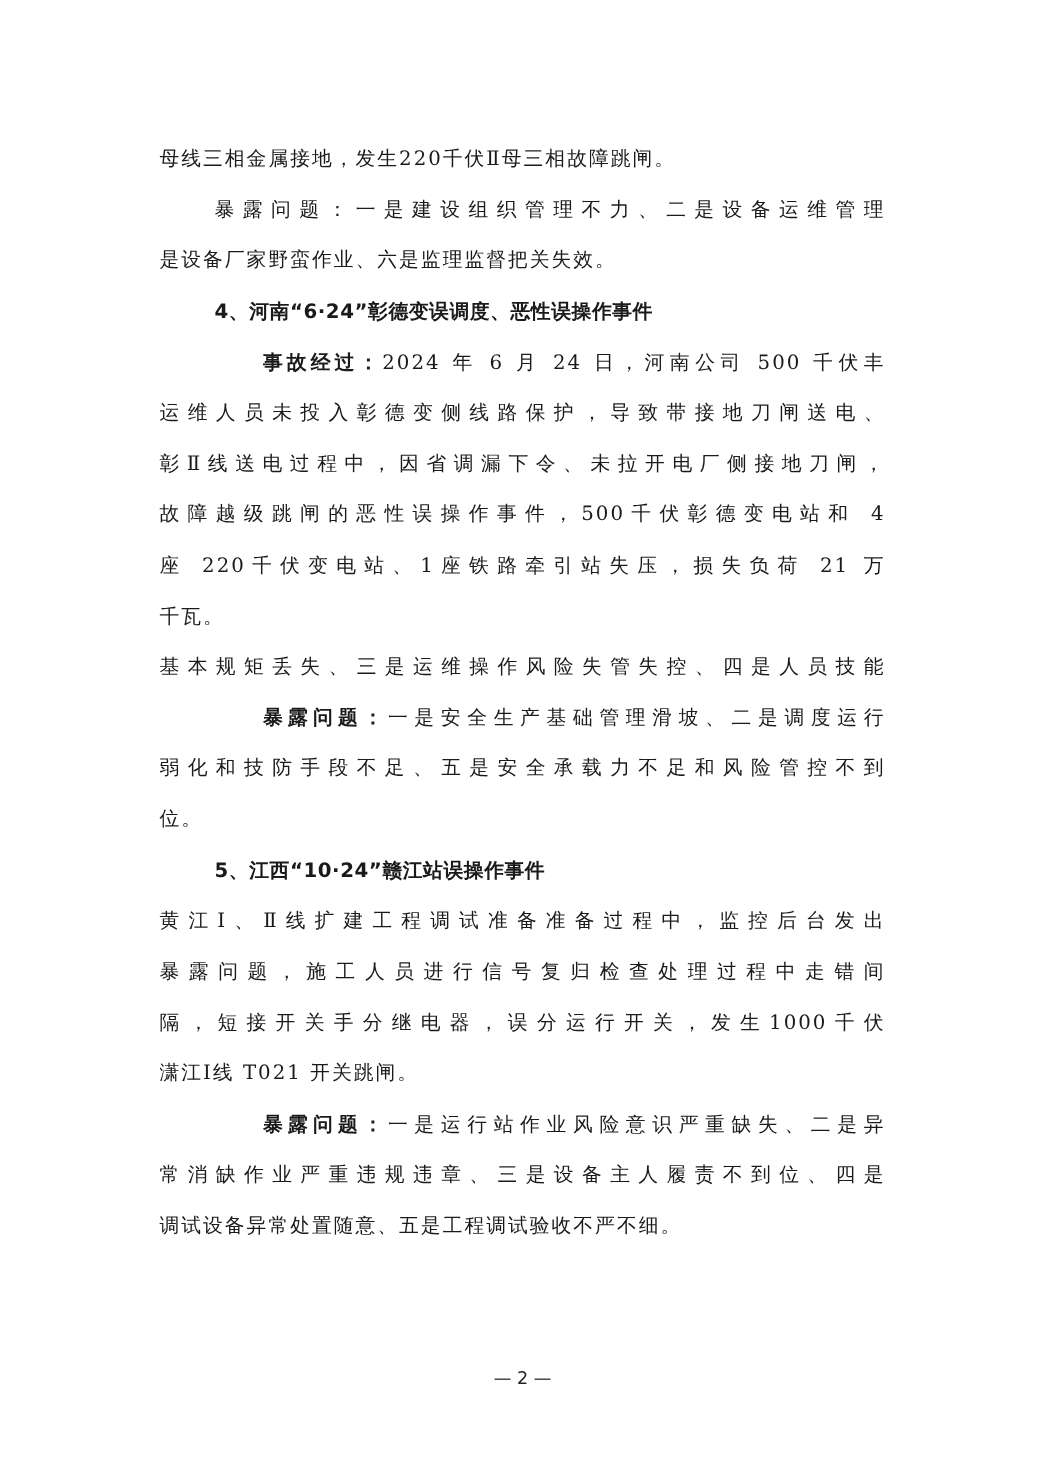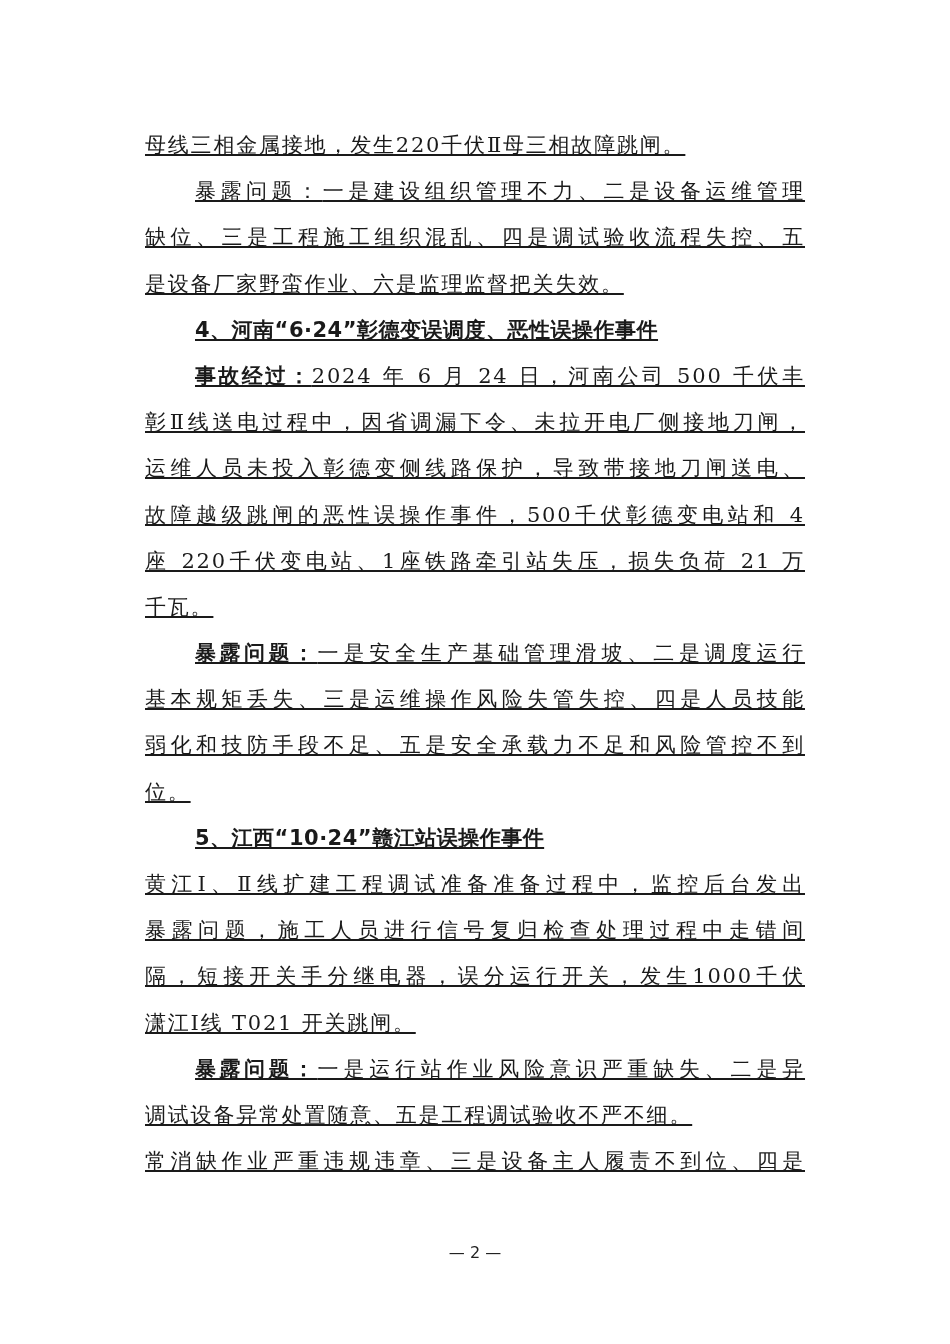--- a/index.html
+++ b/index.html
@@ -4,66 +4,65 @@
   <style>
     html, body { margin: 0; padding: 0; background: #ffffff; }
     body { width: 950px; height: 1344px; position: relative; overflow: hidden; }
     .page {
       position: absolute; left: 0; top: 0; width: 950px; height: 1344px;
       background: #ffffff; color: #1a1a1a;
       font-family: "DejaVu Serif", "Liberation Serif", serif;
     }
     .content { position: absolute; left: 145px; top: 122px; width: 660px; }
     .line {
-      font-size: 21px; line-height: 46.2px; height: 46.2px;
+      font-size: 18px; line-height: 46.2px; height: 46.2px;
       white-space: nowrap; letter-spacing: 1.8px;
-      text-align: justify; text-align-last: justify; text-decoration: underline;
+      text-align: justify; text-align-last: justify;
     }
     .line.last { text-align-last: left; }
     .indent { padding-left: 50px; }
     .heading { font-weight: bold; font-family: "DejaVu Sans", "Liberation Sans", sans-serif; letter-spacing: 0.5px; text-align-last: left; }
-    .label { font-weight: bold; font-family: "DejaVu Sans", "Liberation Sans", sans-serif; letter-spacing: 0.5px; }
+    .label { font-weight: bold; font-family: "DejaVu Sans", "Liberation Sans", sans-serif; letter-spacing: 0.5px; margin-left: 44px; }
     .page-number {
       position: absolute; top: 1243px; left: 0; width: 950px; text-align: center;
       font-family: "DejaVu Sans", "Liberation Sans", sans-serif; font-size: 16px; color: #222;
     }
   </style>
 </head>
 <body>
 
 <div class="page">
   <div class="content">
 
     <div class="line last">母线三相金属接地，发生220千伏Ⅱ母三相故障跳闸。</div>
 
     <div class="line indent"><span>暴露问题：</span><span>一是建设组织管理不力、二是设备运维管理</span></div>
-    <div class="line">缺位、三是工程施工组织混乱、四是调试验收流程失控、五</div>
     <div class="line last">是设备厂家野蛮作业、六是监理监督把关失效。</div>
 
     <div class="line indent heading">4、河南“6·24”彰德变误调度、恶性误操作事件</div>
 
     <div class="line indent"><span class="label">事故经过：</span><span>2024 年 6 月 24 日，河南公司 500 千伏丰</span></div>
+    <div class="line">运维人员未投入彰德变侧线路保护，导致带接地刀闸送电、</div>
     <div class="line">彰Ⅱ线送电过程中，因省调漏下令、未拉开电厂侧接地刀闸，</div>
-    <div class="line">运维人员未投入彰德变侧线路保护，导致带接地刀闸送电、</div>
     <div class="line">故障越级跳闸的恶性误操作事件，500千伏彰德变电站和 4</div>
     <div class="line">座 220千伏变电站、1座铁路牵引站失压，损失负荷 21 万</div>
     <div class="line last">千瓦。</div>
 
+    <div class="line">基本规矩丢失、三是运维操作风险失管失控、四是人员技能</div>
     <div class="line indent"><span class="label">暴露问题：</span><span>一是安全生产基础管理滑坡、二是调度运行</span></div>
-    <div class="line">基本规矩丢失、三是运维操作风险失管失控、四是人员技能</div>
     <div class="line">弱化和技防手段不足、五是安全承载力不足和风险管控不到</div>
     <div class="line last">位。</div>
 
     <div class="line indent heading">5、江西“10·24”赣江站误操作事件</div>
 
     <div class="line">黄江Ⅰ、Ⅱ线扩建工程调试准备准备过程中，监控后台发出</div>
     <div class="line">暴露问题，施工人员进行信号复归检查处理过程中走错间</div>
     <div class="line">隔，短接开关手分继电器，误分运行开关，发生1000千伏</div>
     <div class="line last">潇江Ⅰ线 T021 开关跳闸。</div>
 
     <div class="line indent"><span class="label">暴露问题：</span><span>一是运行站作业风险意识严重缺失、二是异</span></div>
+    <div class="line">常消缺作业严重违规违章、三是设备主人履责不到位、四是</div>
     <div class="line last">调试设备异常处置随意、五是工程调试验收不严不细。</div>
-    <div class="line">常消缺作业严重违规违章、三是设备主人履责不到位、四是</div>
 
   </div>
 
   <div class="page-number">— 2 —</div>
 </div>
 
 </body></html>

